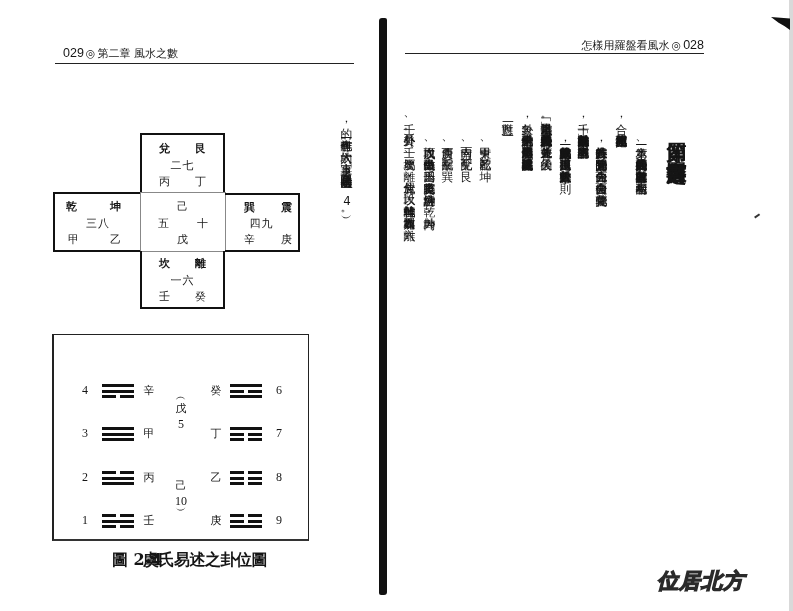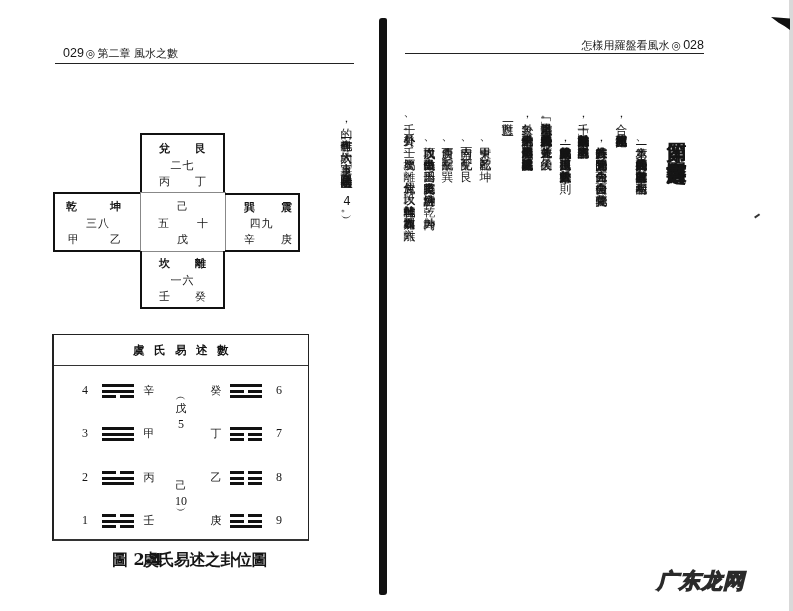--- a/index.html
+++ b/index.html
@@ -134,21 +134,20 @@
         <span>一六</span>
       </div>
     <div class="xrow pair">
         <span>壬</span>
         <span>癸</span>
       </div>
   </div>
 </div>
 
 <div class="ytable">
-  <div class="ythead">虞氏易述數</div>
 
   <span class="cell digit" style="left:25px;top:49px;">4</span>
   <div class="trigram" style="left:48px;top:49px;">
       <div class="bar solid"></div>
       <div class="bar solid"></div>
       <div class="bar broken">
         <span></span>
         <span></span>
       </div>
     </div>
@@ -270,13 +269,13 @@
 <div class="vcol ind" style="left:560px;">一般都認爲先天八卦對應的數字，是以「河圖」爲根據；後天八卦對應的數字，則</div>
 <div class="vcol" style="left:541px;">是以「洛書」爲主體。若將先天八卦與後天八卦二者加以結合，兼容並蓄了先、後天的</div>
 <div class="vcol" style="left:522px;">卦象，也含納了十天干的對應，那麼體用將更爲完備。「虞氏易述」就是採取了這樣的</div>
 <div class="vcol" style="left:502px;">應對——</div>
 <div class="vcol ind" style="left:480px;">東方甲、乙配乾、坤。</div>
 <div class="vcol ind" style="left:461px;">南方丙、丁配兌、艮。</div>
 <div class="vcol ind" style="left:442px;">西方庚、辛配震、巽。</div>
 <div class="vcol ind" style="left:424px;">而以坎戊、離己做爲中央，因爲壬、癸實際上爲乾、坤所含納（註：乾、坤內卦，</div>
 <div class="vcol" style="left:404px;">壬、癸外卦）。壬、癸屬坎、離，位居北方，以坎、離代替乾坤，有如圖爲坎一、離六</div>
 
-<div class="watermark">广东龙网</div>
+<div class="watermark">位居北方</div>
 
 </body></html>

